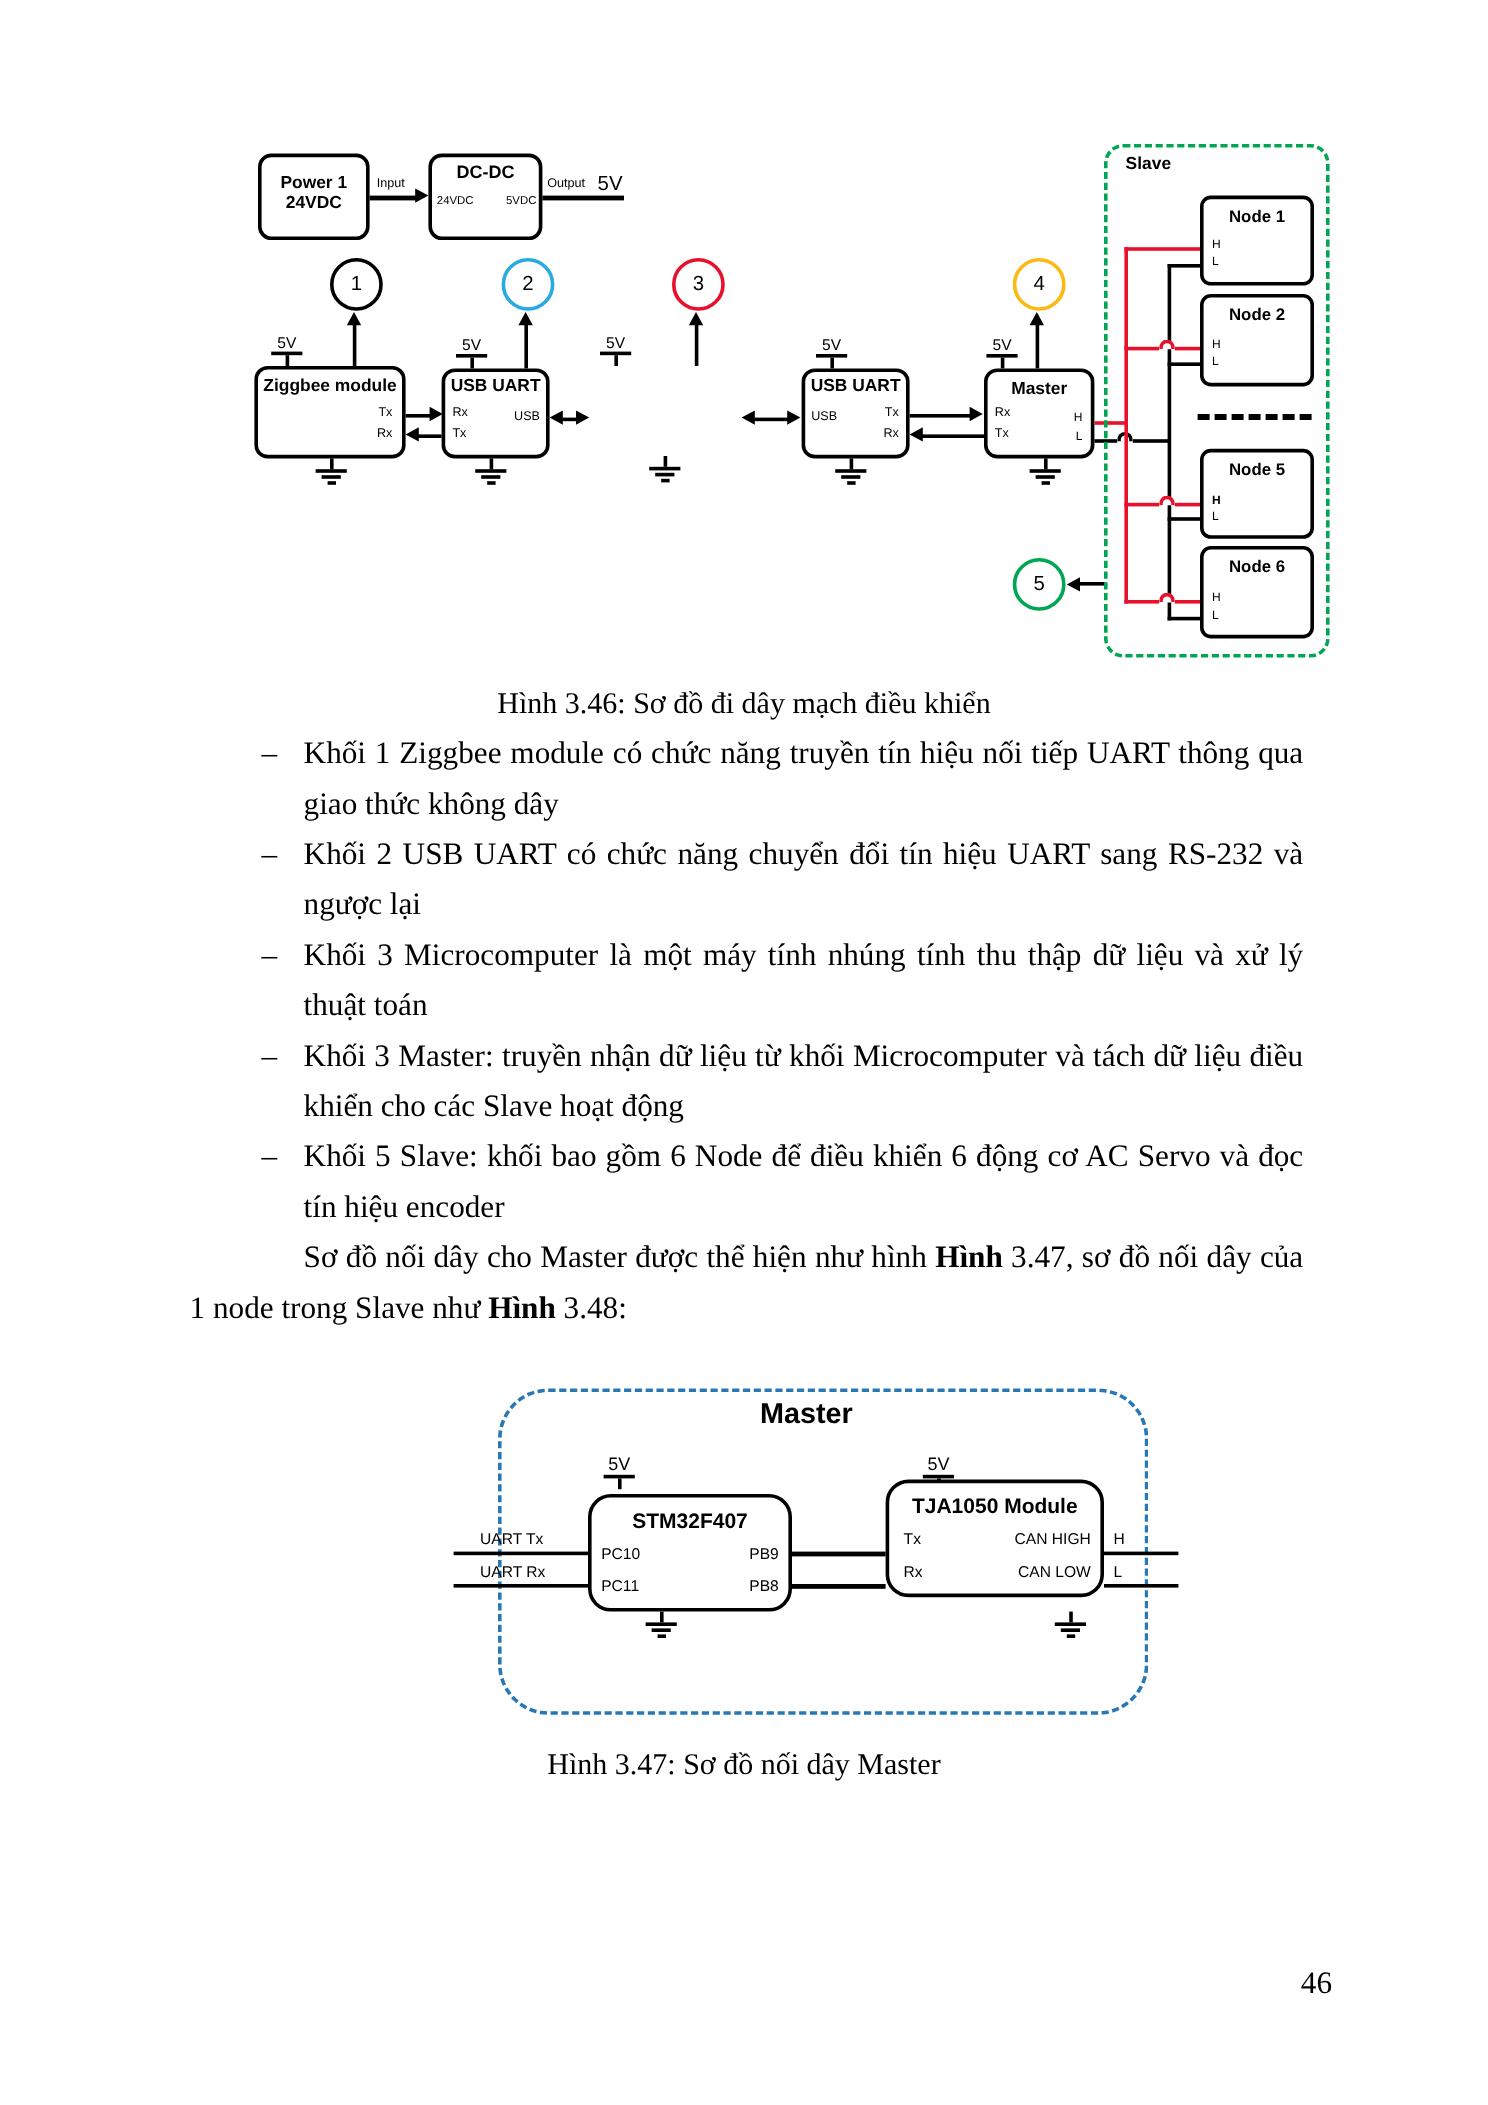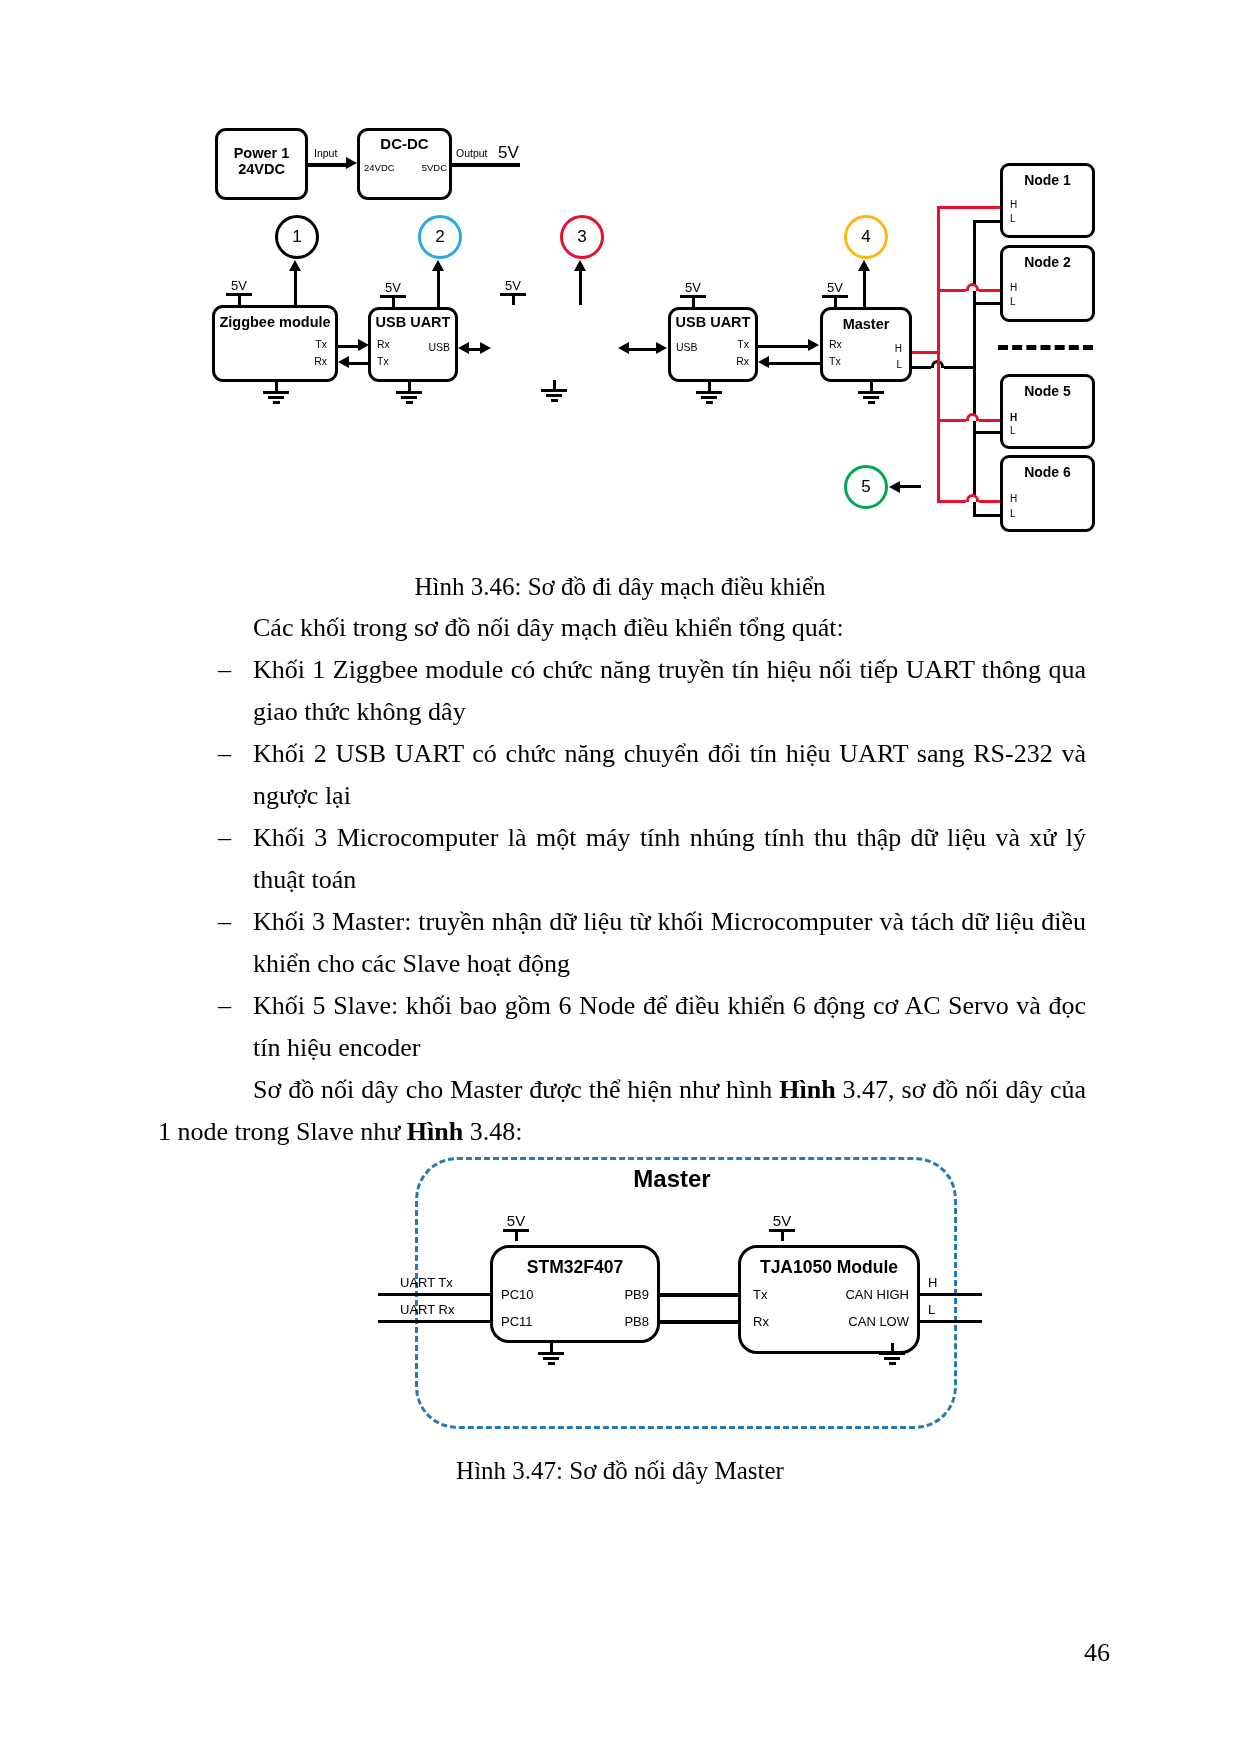--- a/index.html
+++ b/index.html
@@ -197,20 +197,23 @@
     <div class="w red" style="left:757px;top:314px;width:29px;"></div>
     <div class="hop red" style="left:786px;top:308px;"></div>
     <div class="w red" style="left:799px;top:314px;width:23px;"></div>
     <div class="w" style="left:793px;top:326px;width:29px;"></div>
 
     <div class="w red" style="left:757px;top:395px;width:29px;"></div>
     <div class="hop red" style="left:786px;top:389px;"></div>
     <div class="w red" style="left:799px;top:395px;width:23px;"></div>
     <div class="w" style="left:793px;top:409px;width:29px;"></div>
 
+    <div class="slavebox" style="left:740px;top:15px;width:188px;height:428px;">
+      <span class="lbl">Slave</span>
+    </div>
     <div class="bx node" style="left:820px;top:58px;width:95px;height:75px;border-radius:9px;">
       <div class="ttl">Node 1</div>
       <span class="port" style="left:7px;top:33px;">H</span>
       <span class="port" style="left:7px;top:47px;">L</span>
     </div>
     <div class="bx node" style="left:820px;top:140px;width:95px;height:77px;border-radius:9px;">
       <div class="ttl">Node 2</div>
       <span class="port" style="left:7px;top:34px;">H</span>
       <span class="port" style="left:7px;top:48px;">L</span>
     </div>
@@ -223,21 +226,20 @@
     <div class="bx node" style="left:820px;top:350px;width:95px;height:77px;border-radius:9px;">
       <div class="ttl">Node 6</div>
       <span class="port" style="left:7px;top:35px;">H</span>
       <span class="port" style="left:7px;top:50px;">L</span>
     </div>
   </div>
 
   <div class="caption" style="top:573px;">Hình 3.46: Sơ đồ đi dây mạch điều khiển</div>
 
   <div class="textblock">
-    <p>Các khối trong sơ đồ nối dây mạch điều khiển tổng quát:</p>
     <div class="bullet">
       <span class="dash">–</span>
       <span>Khối 1 Ziggbee module có chức năng truyền tín hiệu nối tiếp UART thông qua giao thức không dây</span>
     </div>
     <div class="bullet">
       <span class="dash">–</span>
       <span>Khối 2 USB UART có chức năng chuyển đổi tín hiệu UART sang RS-232 và ngược lại</span>
     </div>
     <div class="bullet">
       <span class="dash">–</span>
@@ -262,21 +264,21 @@
     <div class="vtap" style="left:395px;top:68px;font-size:15px;"><span>5V</span><span class="bar"></span><span class="stem"></span></div>
 
     <div class="bx2" style="left:120px;top:100px;width:170px;height:98px;">
       <div class="ttl">STM32F407</div>
       <span class="port" style="left:8px;top:39px;">PC10</span>
       <span class="port" style="left:8px;top:66px;">PC11</span>
       <span class="port" style="right:8px;top:39px;">PB9</span>
       <span class="port" style="right:8px;top:66px;">PB8</span>
     </div>
 
-    <div class="bx2" style="left:368px;top:100px;width:182px;height:109px;">
+    <div class="bx2" style="left:368px;top:88px;width:182px;height:98px;">
       <div class="ttl">TJA1050 Module</div>
       <span class="port" style="left:12px;top:39px;">Tx</span>
       <span class="port" style="left:12px;top:66px;">Rx</span>
       <span class="port" style="right:8px;top:39px;">CAN HIGH</span>
       <span class="port" style="right:8px;top:66px;">CAN LOW</span>
     </div>
 
     <div class="w2" style="left:8px;top:148px;width:112px;"></div>
     <div class="w2" style="left:8px;top:175px;width:112px;"></div>
     <span class="extlbl" style="left:30px;top:130px;">UART Tx</span>

